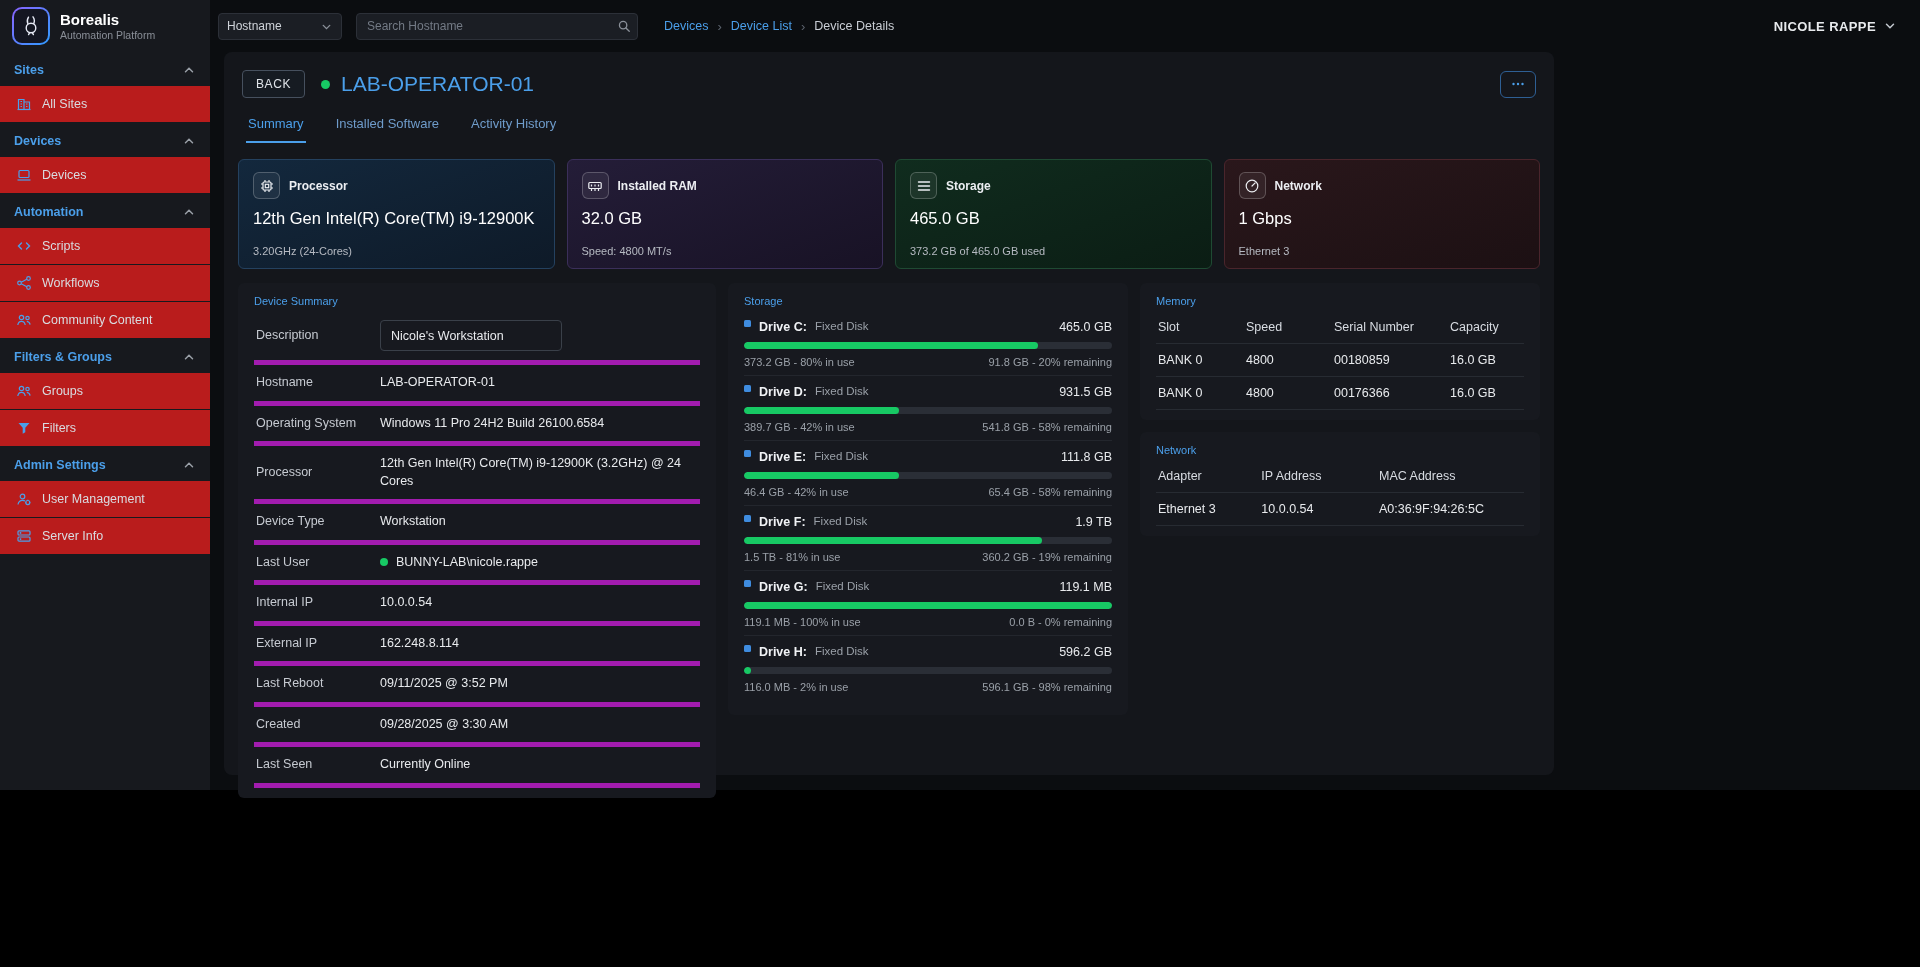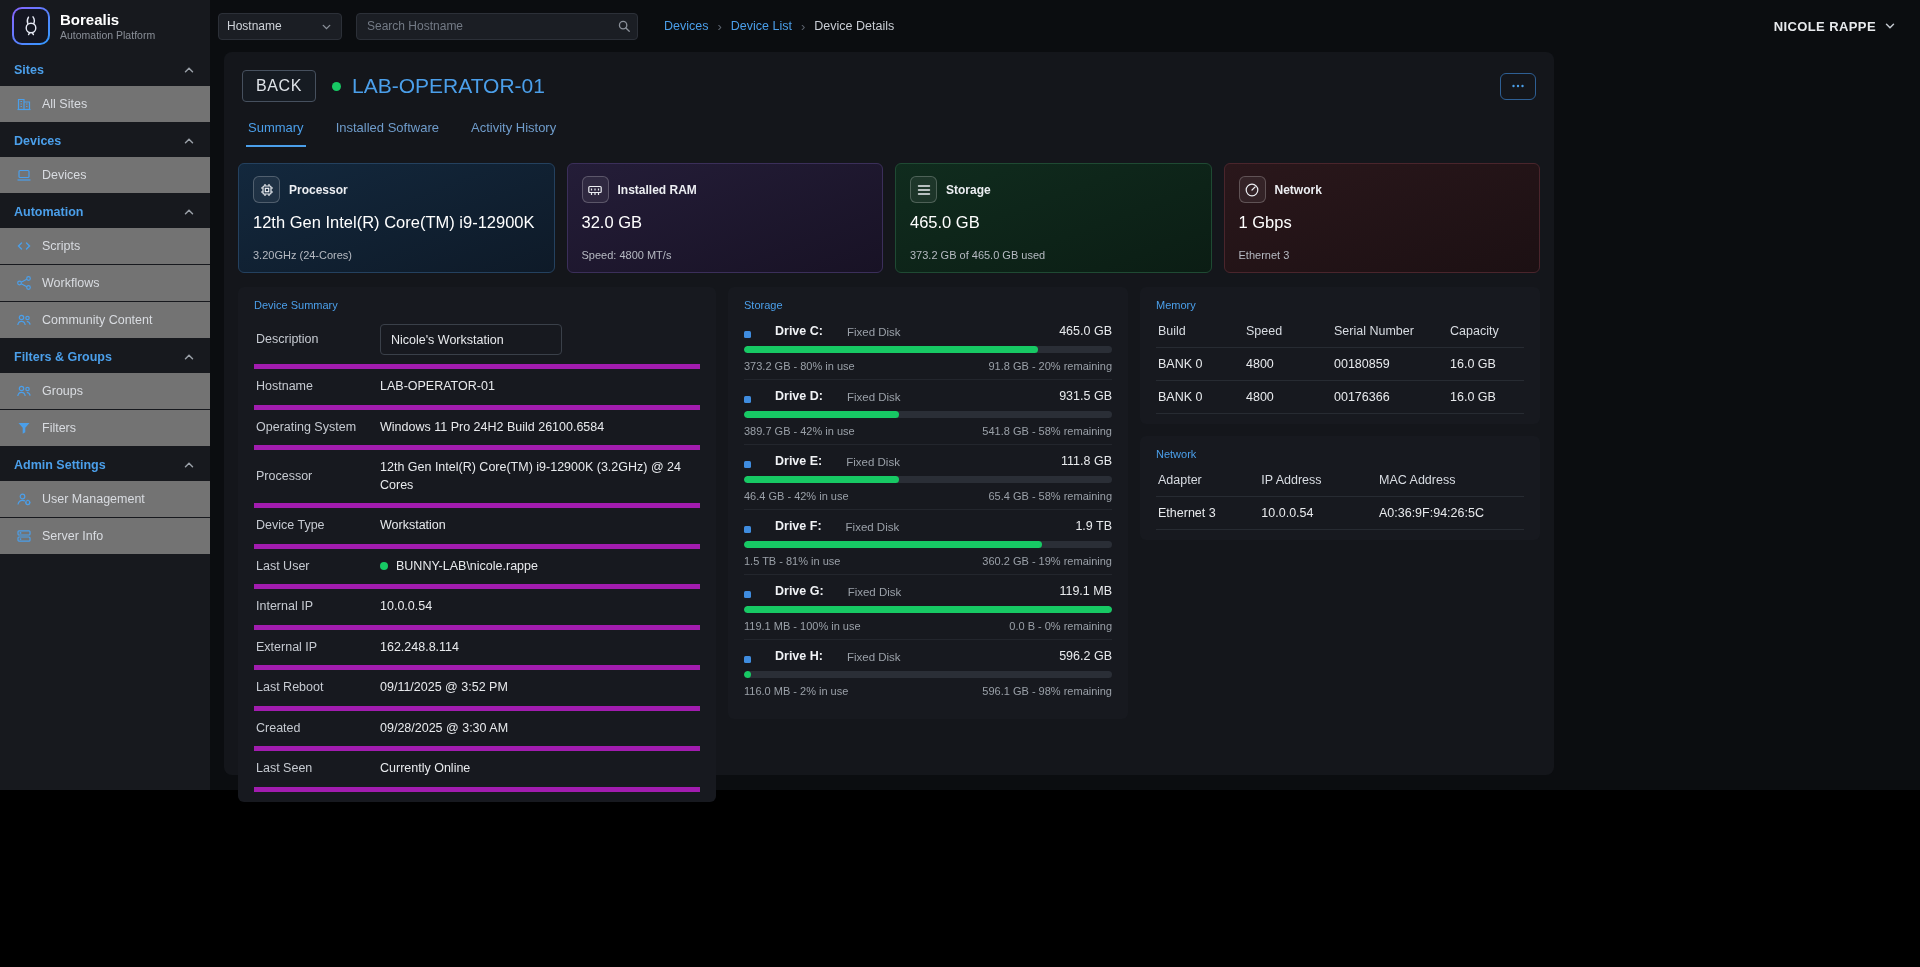--- a/index.html
+++ b/index.html
@@ -12,21 +12,21 @@
   .sidebar{width:210px;background:#17191e;flex-shrink:0;display:flex;flex-direction:column;}
   .brand{height:52px;display:flex;align-items:center;gap:10px;padding:0 12px;flex-shrink:0;}
   .logo{width:38px;height:38px;border-radius:10px;background:linear-gradient(135deg,#8a63ff,#2f9bff);padding:2px;flex-shrink:0;}
   .logo-inner{width:100%;height:100%;border-radius:8px;background:#141622;display:flex;align-items:center;justify-content:center;}
   .logo-inner svg{width:24px;height:24px;}
   .brand-name{font-size:15px;font-weight:bold;color:#fff;line-height:1.15;}
   .brand-sub{font-size:10.5px;color:#8a8f98;}
   .side-section{display:flex;align-items:center;justify-content:space-between;padding:11px 14px 9px;color:#4b9fea;font-size:12.5px;font-weight:bold;cursor:pointer;}
   .side-section .chev{color:#9aa0a8;display:inline-flex;width:14px;height:14px;}
   .chev svg{width:14px;height:14px;}
-  .side-item{display:flex;align-items:center;gap:10px;padding:10px 16px;background:#737373;color:#d9dce1;font-size:12.5px;cursor:pointer;border-bottom:1px solid #17191e;}
+  .side-item{display:flex;align-items:center;gap:10px;padding:10px 16px;background:#b91c1c;color:#d9dce1;font-size:12.5px;cursor:pointer;border-bottom:1px solid #17191e;}
   .side-icon{width:16px;height:16px;color:#4b9fea;display:inline-flex;flex-shrink:0;}
   .side-icon svg{width:16px;height:16px;}
 
   
   .main{flex:1;display:flex;flex-direction:column;min-width:0;}
   .topbar{height:52px;display:flex;align-items:center;padding:0 22px 0 8px;flex-shrink:0;}
   .dropdown{width:124px;height:27px;background:#1b1e24;border:1px solid #2c3038;border-radius:4px;display:flex;align-items:center;justify-content:space-between;padding:0 8px;color:#cfd3d9;font-size:12px;cursor:pointer;}
   .dropdown .chev{width:13px;height:13px;display:inline-flex;color:#8a9099;}
   .search{position:relative;width:282px;margin-left:14px;}
   .search input{width:100%;height:27px;background:#1b1e24;border:1px solid #2c3038;border-radius:4px;color:#e8eaed;font-size:12px;padding:0 28px 0 10px;font-family:inherit;outline:none;}
@@ -37,21 +37,21 @@
   .bc-item{color:#4b9fea;cursor:pointer;}
   .bc-item.current{color:#c9cdd4;cursor:default;}
   .bc-sep{color:#5c636e;font-size:13px;}
   .spacer{flex:1;}
   .user-menu{display:flex;align-items:center;gap:7px;color:#e8eaed;font-size:13px;font-weight:bold;letter-spacing:.4px;cursor:pointer;}
   .user-menu .chev{width:15px;height:15px;display:inline-flex;color:#c3c8cf;}
 
   
   .content-card{width:1330px;height:723px;margin-left:14px;background:#14161b;border-radius:8px;padding:16px 14px 14px;}
   .device-header{display:flex;align-items:center;gap:11px;padding:2px 4px 12px;}
-  .back-btn{padding:6px 13px;border:1px solid #46505e;border-radius:4px;background:#161b22;color:#dfe3e8;font-size:16px;letter-spacing:.6px;font-family:inherit;cursor:pointer;}
+  .back-btn{padding:6px 13px;border:1px solid #46505e;border-radius:4px;background:#161b22;color:#dfe3e8;font-size:12px;letter-spacing:.6px;font-family:inherit;cursor:pointer;}
   .status-dot{width:9px;height:9px;border-radius:50%;background:#17c964;margin-left:5px;}
   .device-title{font-size:21px;color:#4b9fea;font-weight:500;}
   .more-btn{width:36px;height:27px;border:1px solid #2e5f94;border-radius:6px;background:transparent;color:#4b9fea;cursor:pointer;display:flex;align-items:center;justify-content:center;}
   .more-btn svg{width:16px;height:16px;}
 
   .tabs{display:flex;gap:28px;padding:0 8px;margin-bottom:16px;}
   .tab{padding:6px 2px 10px;font-size:13px;color:#6f9ccb;cursor:pointer;border-bottom:2px solid transparent;}
   .tab.active{color:#4b9fea;border-bottom-color:#4b9fea;}
 
   
@@ -80,21 +80,21 @@
   
   .sum-row{display:grid;grid-template-columns:112px 1fr;align-items:center;border-bottom:5px solid #a21caf;padding:9px 2px;min-height:37px;column-gap:12px;}
   .sum-label{font-size:12.5px;color:#c6cad1;line-height:1.35;}
   .sum-value{font-size:12.5px;color:#e8eaed;display:flex;align-items:center;gap:8px;flex-wrap:wrap;line-height:1.4;}
   .desc-input{width:182px;height:31px;background:transparent;border:1px solid #3a4049;border-radius:4px;color:#e8eaed;font-size:12.5px;padding:0 10px;font-family:inherit;outline:none;}
   .dot{width:8px;height:8px;border-radius:50%;background:#17c964;flex-shrink:0;display:inline-block;}
 
   
   .drive{padding:9px 0 7px;border-bottom:1px solid #23262d;}
   .drive:last-child{border-bottom:none;}
-  .drive-head{display:flex;align-items:flex-end;gap:24px;margin-bottom:8px;}
+  .drive-head{display:flex;align-items:flex-start;gap:8px;margin-bottom:8px;}
   .sq{width:7px;height:7px;background:#3f8cdf;border-radius:1.5px;flex-shrink:0;}
   .drive-name{font-size:12.5px;font-weight:bold;color:#f0f2f5;}
   .drive-type{font-size:11.5px;color:#9aa0a8;}
   .drive-size{margin-left:auto;font-size:12.5px;color:#e8eaed;}
   .bar{height:7px;background:#2a2e36;border-radius:4px;overflow:hidden;}
   .bar-fill{height:100%;background:#17c964;border-radius:4px;}
   .drive-foot{display:flex;justify-content:space-between;margin-top:7px;font-size:11px;color:#9aa0a8;}
 
   
   .trow{display:grid;align-items:center;border-bottom:1px solid #272b32;padding:9px 2px;font-size:12.5px;color:#e8eaed;column-gap:8px;}
@@ -523,21 +523,21 @@
                 </div>
               </div>
             </div>
         </section>
 
         <div class="right-col">
           <section class="panel mem-table">
             <h2>Memory</h2>
             <div id="memory-table">
                 <div class="trow thead">
-                  <div>Build</div>
+                  <div>Slot</div>
                   <div>Speed</div>
                   <div>Serial Number</div>
                   <div>Capacity</div>
                 </div>
                 <div class="trow">
                   <div>BANK 0</div>
                   <div>4800</div>
                   <div>00180859</div>
                   <div>16.0 GB</div>
                 </div>

